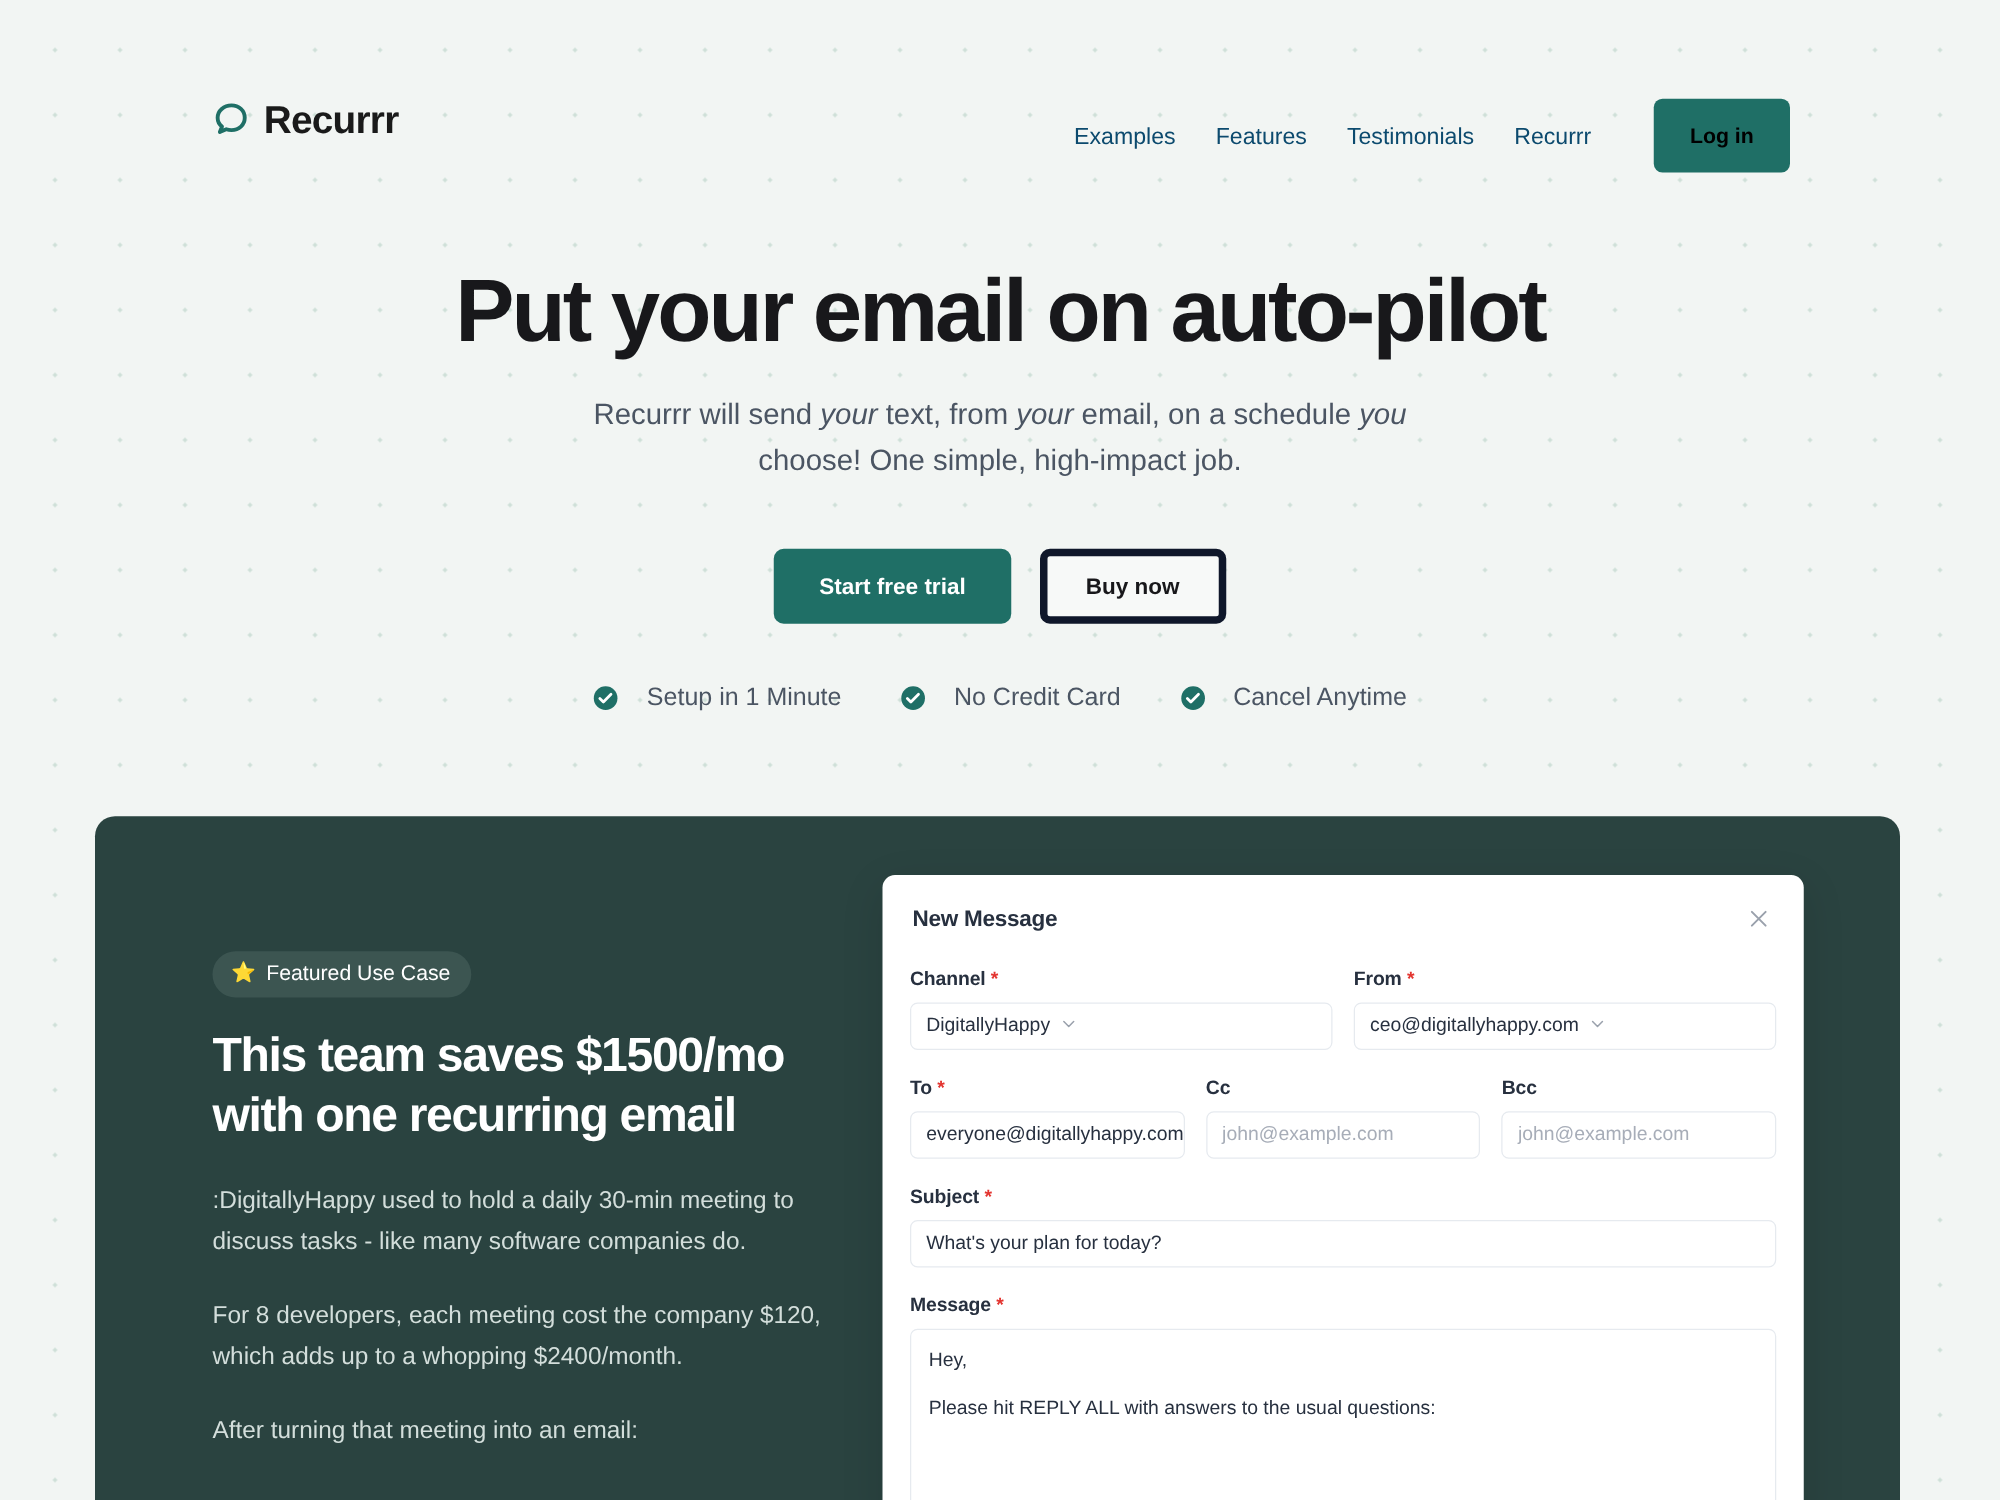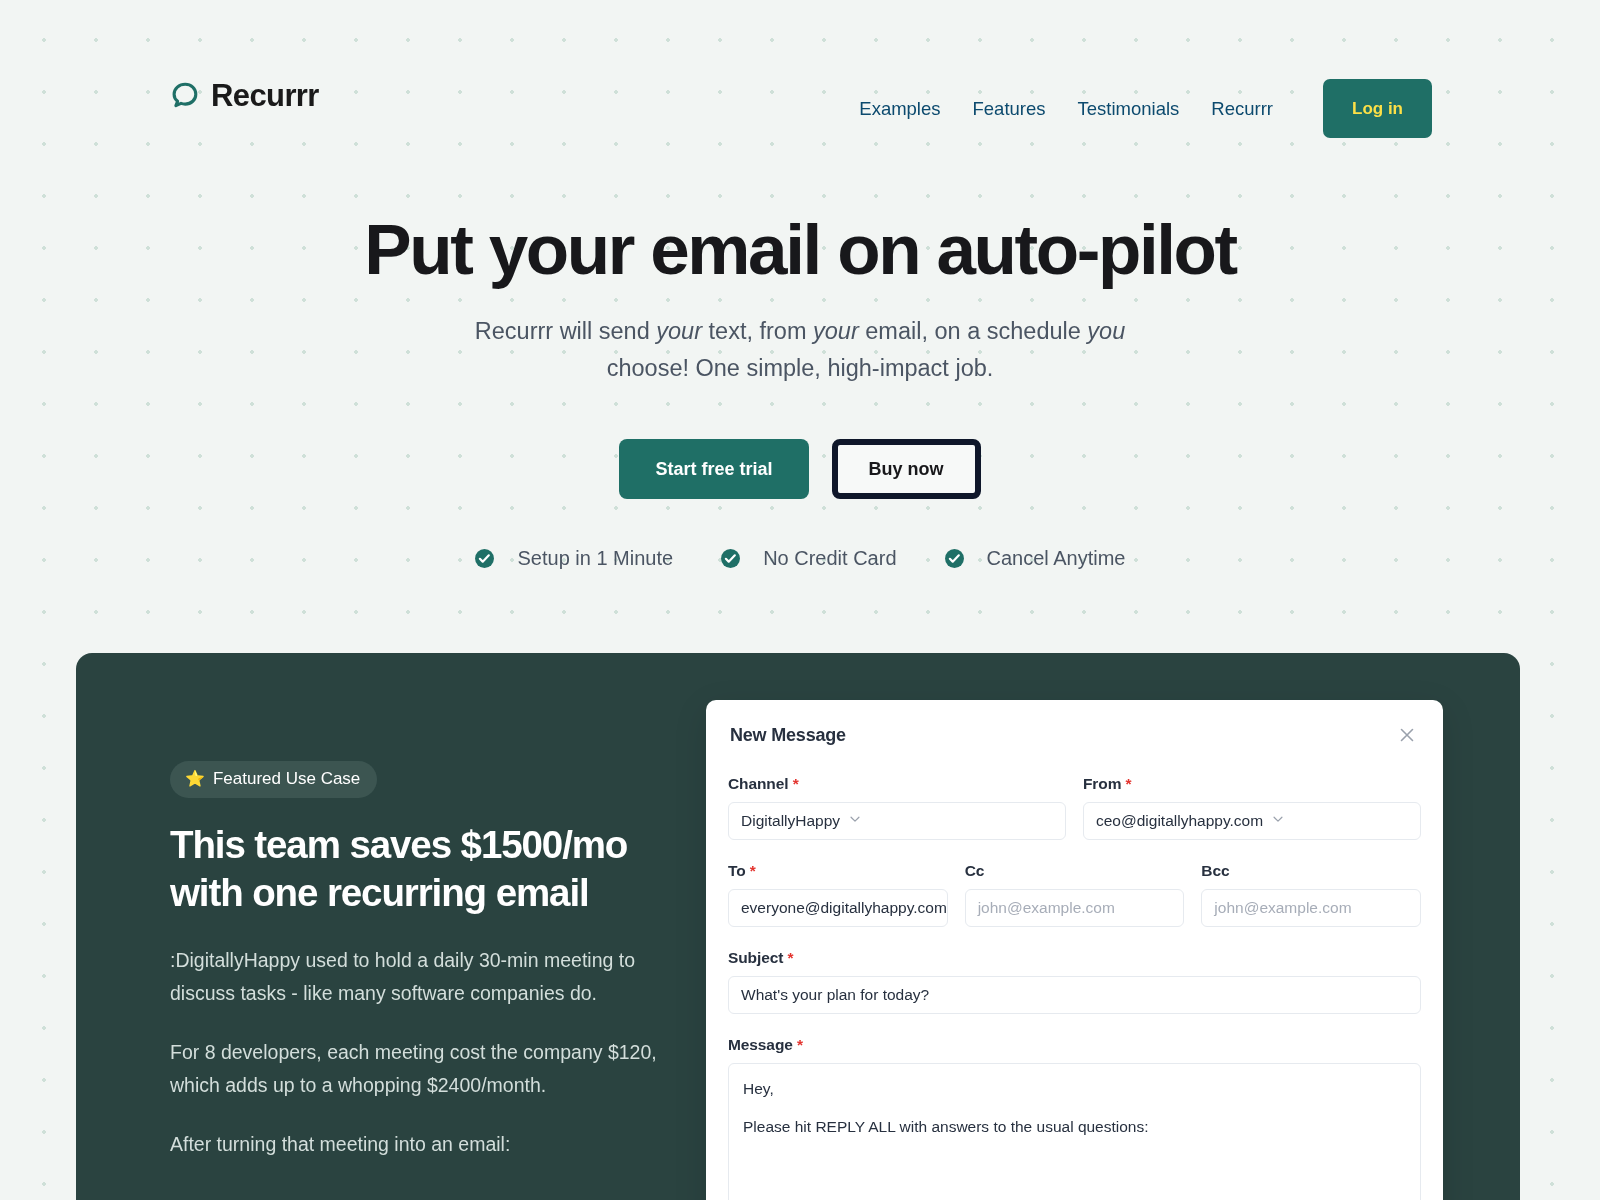--- a/index.html
+++ b/index.html
@@ -55,21 +55,21 @@
     font-size: 18.5px;
     color: #0c4a6e;
     text-decoration: none;
     padding: 0 16px;
     white-space: nowrap;
     cursor: pointer;
   }
   .login-btn {
     margin-left: 34px;
     background: #1f6f66;
-    color: #fde047;
+    color: #000000;
     border: none;
     border-radius: 7px;
     font-family: inherit;
     font-size: 17px;
     font-weight: 600;
     padding: 0 29px;
     height: 59px;
     cursor: pointer;
   }
 

